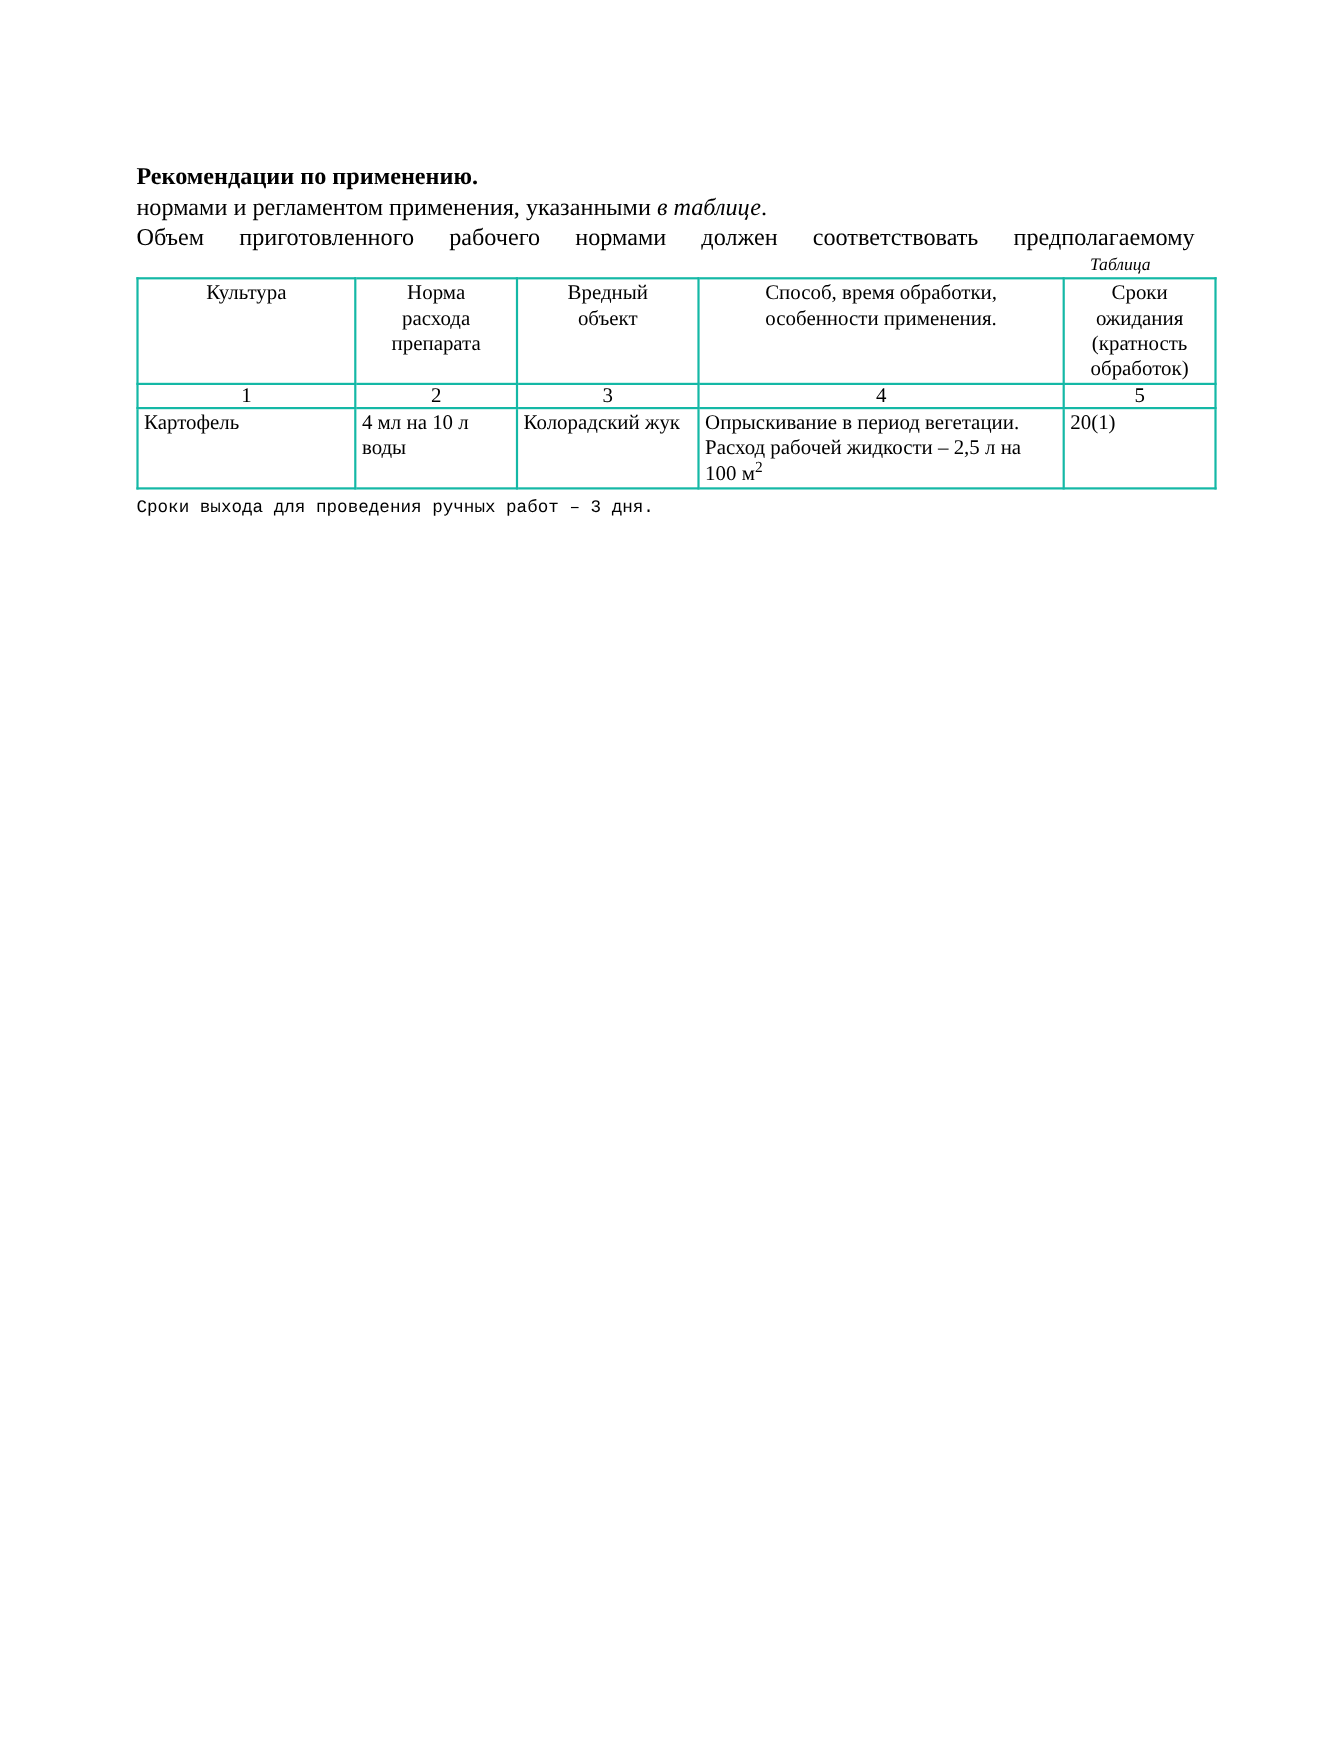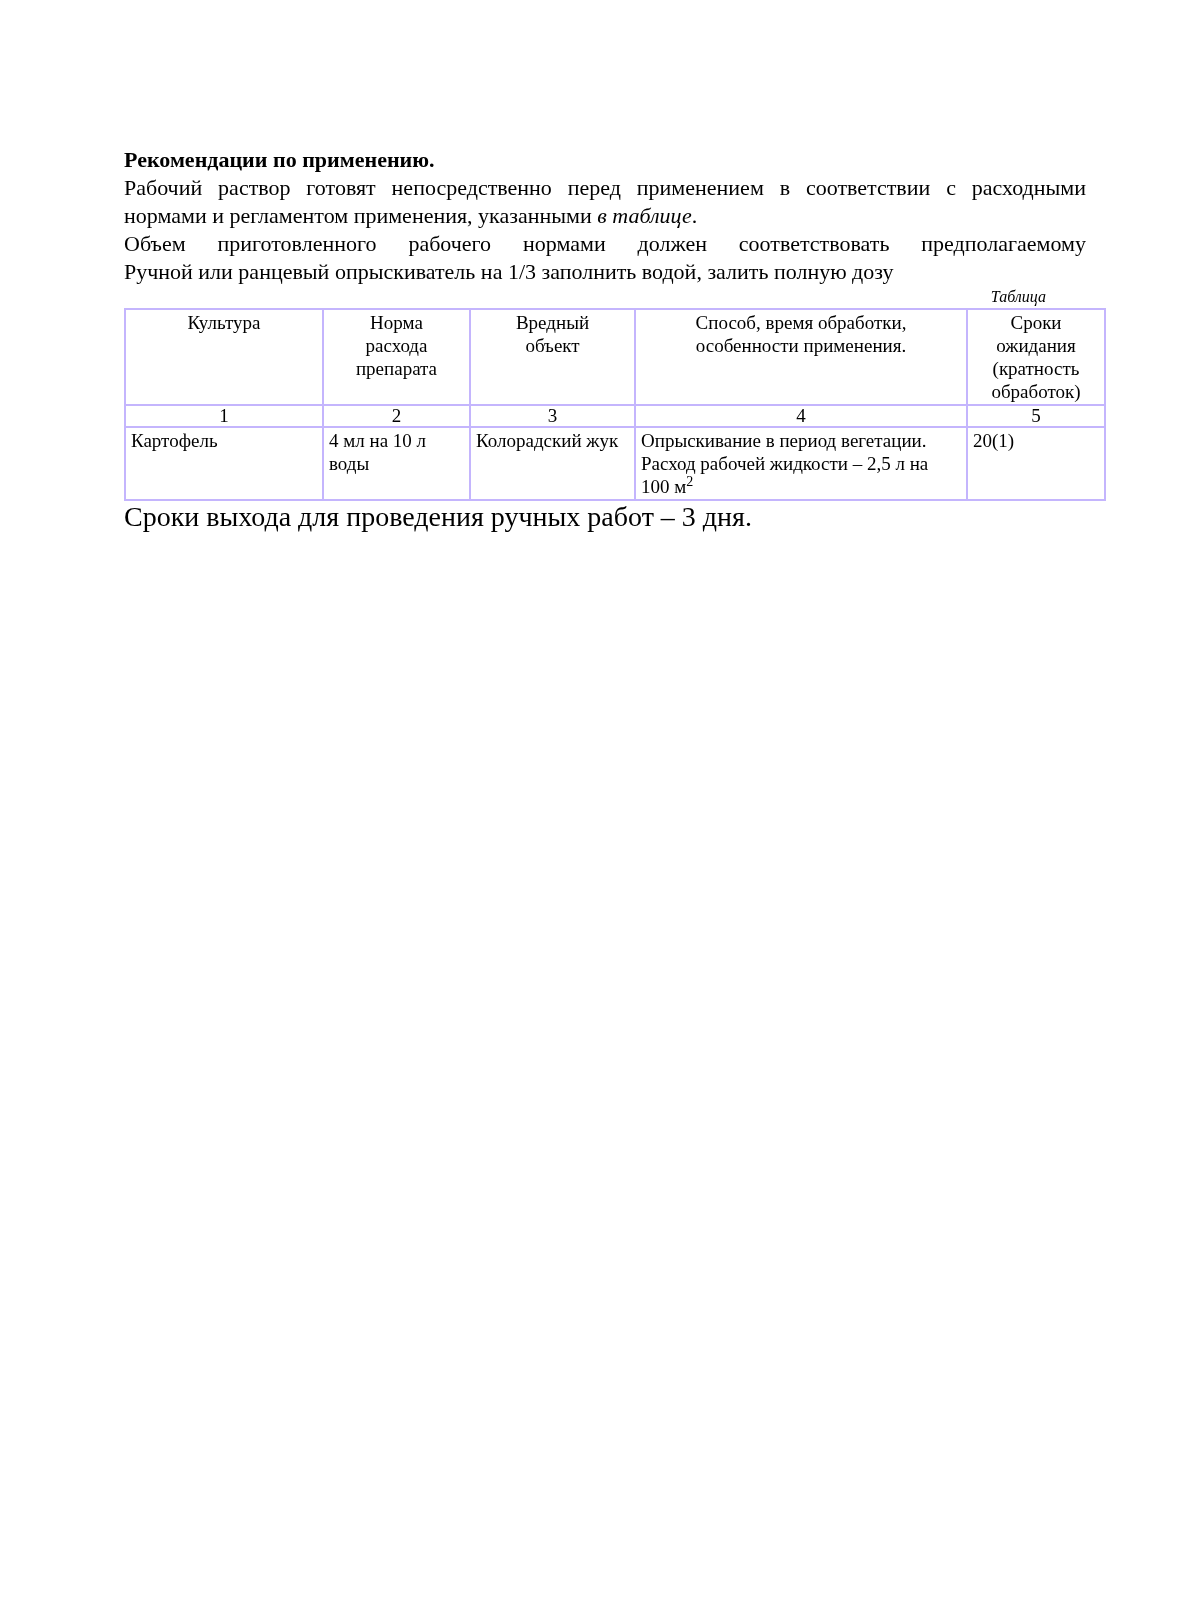--- a/index.html
+++ b/index.html
@@ -46,21 +46,21 @@
   }
   table.apptable {
     margin-left: 110px;
     width: 980px;
     border-collapse: collapse;
     table-layout: fixed;
     font-size: 19px;
     line-height: 23px;
   }
   table.apptable td {
-    border: 2px solid #c4b5fd;
+    border: 2px solid #14b8a6;
     vertical-align: top;
     padding: 1px 5px;
     overflow: hidden;
   }
   tr.hdr td {
     text-align: center;
     height: 92px;
   }
   tr.num td {
     text-align: center;
@@ -74,40 +74,39 @@
   td.c { }
   td.l { text-align: left; }
   sup.sq {
     font-size: 14px;
     vertical-align: super;
     line-height: 0;
   }
   .footer-line {
     margin: 2px 0 0 110px;
     width: 962px;
-    font-size: 28px;
+    font-size: 16px;
     line-height: 28px;
+    font-family: Liberation Mono, monospace;
   }
 </style>
 </head>
 <body>
 
 <div class="page">
 
   <div class="text-block">
     <p class="line bold">Рекомендации по применению.</p>
 
-    <p class="line just">Рабочий раствор готовят непосредственно перед применением в соответствии с расходными</p>
 
     <p class="line"><span>нормами и регламентом применения, указанными </span><span class="italic">в таблице</span><span>.</span></p>
 
     <p class="line just">Объем приготовленного рабочего нормами должен соответствовать предполагаемому</p>
 
 
-    <p class="line">Ручной или ранцевый опрыскиватель на 1/3 заполнить водой, залить полную дозу</p>
 
   </div>
 
   <div class="caption-row">Таблица</div>
 
   <table class="apptable">
     <colgroup>
       <col style="width:198px">
       <col style="width:147px">
       <col style="width:165px">

